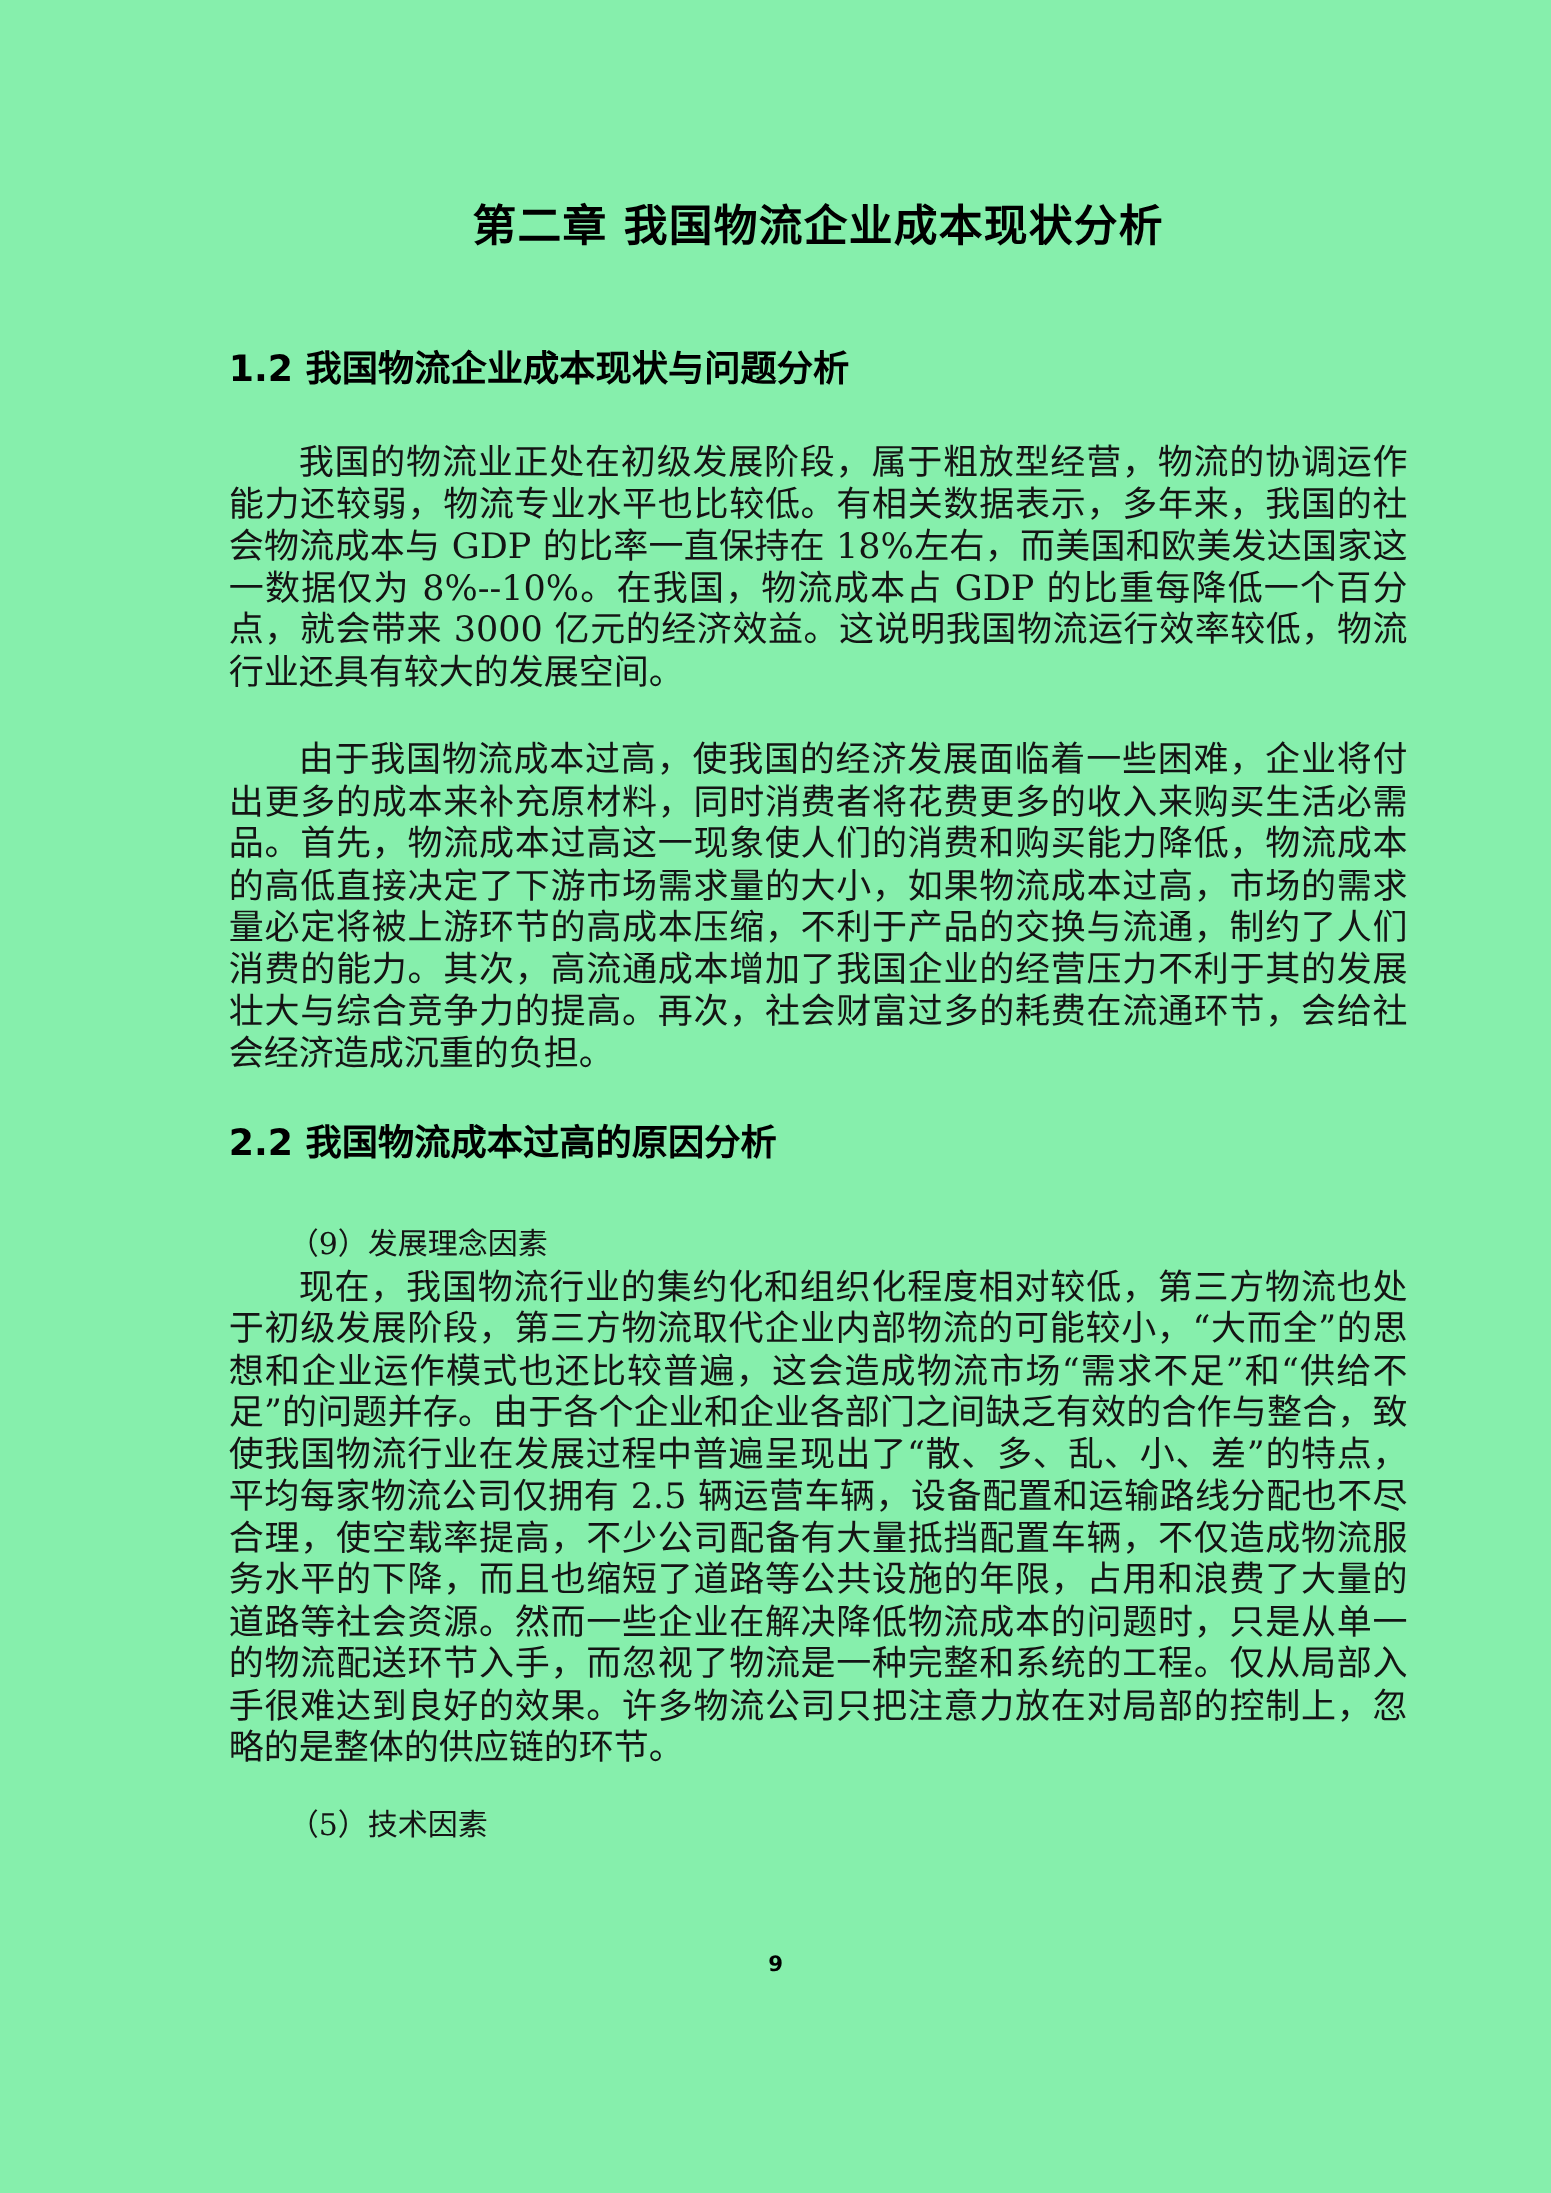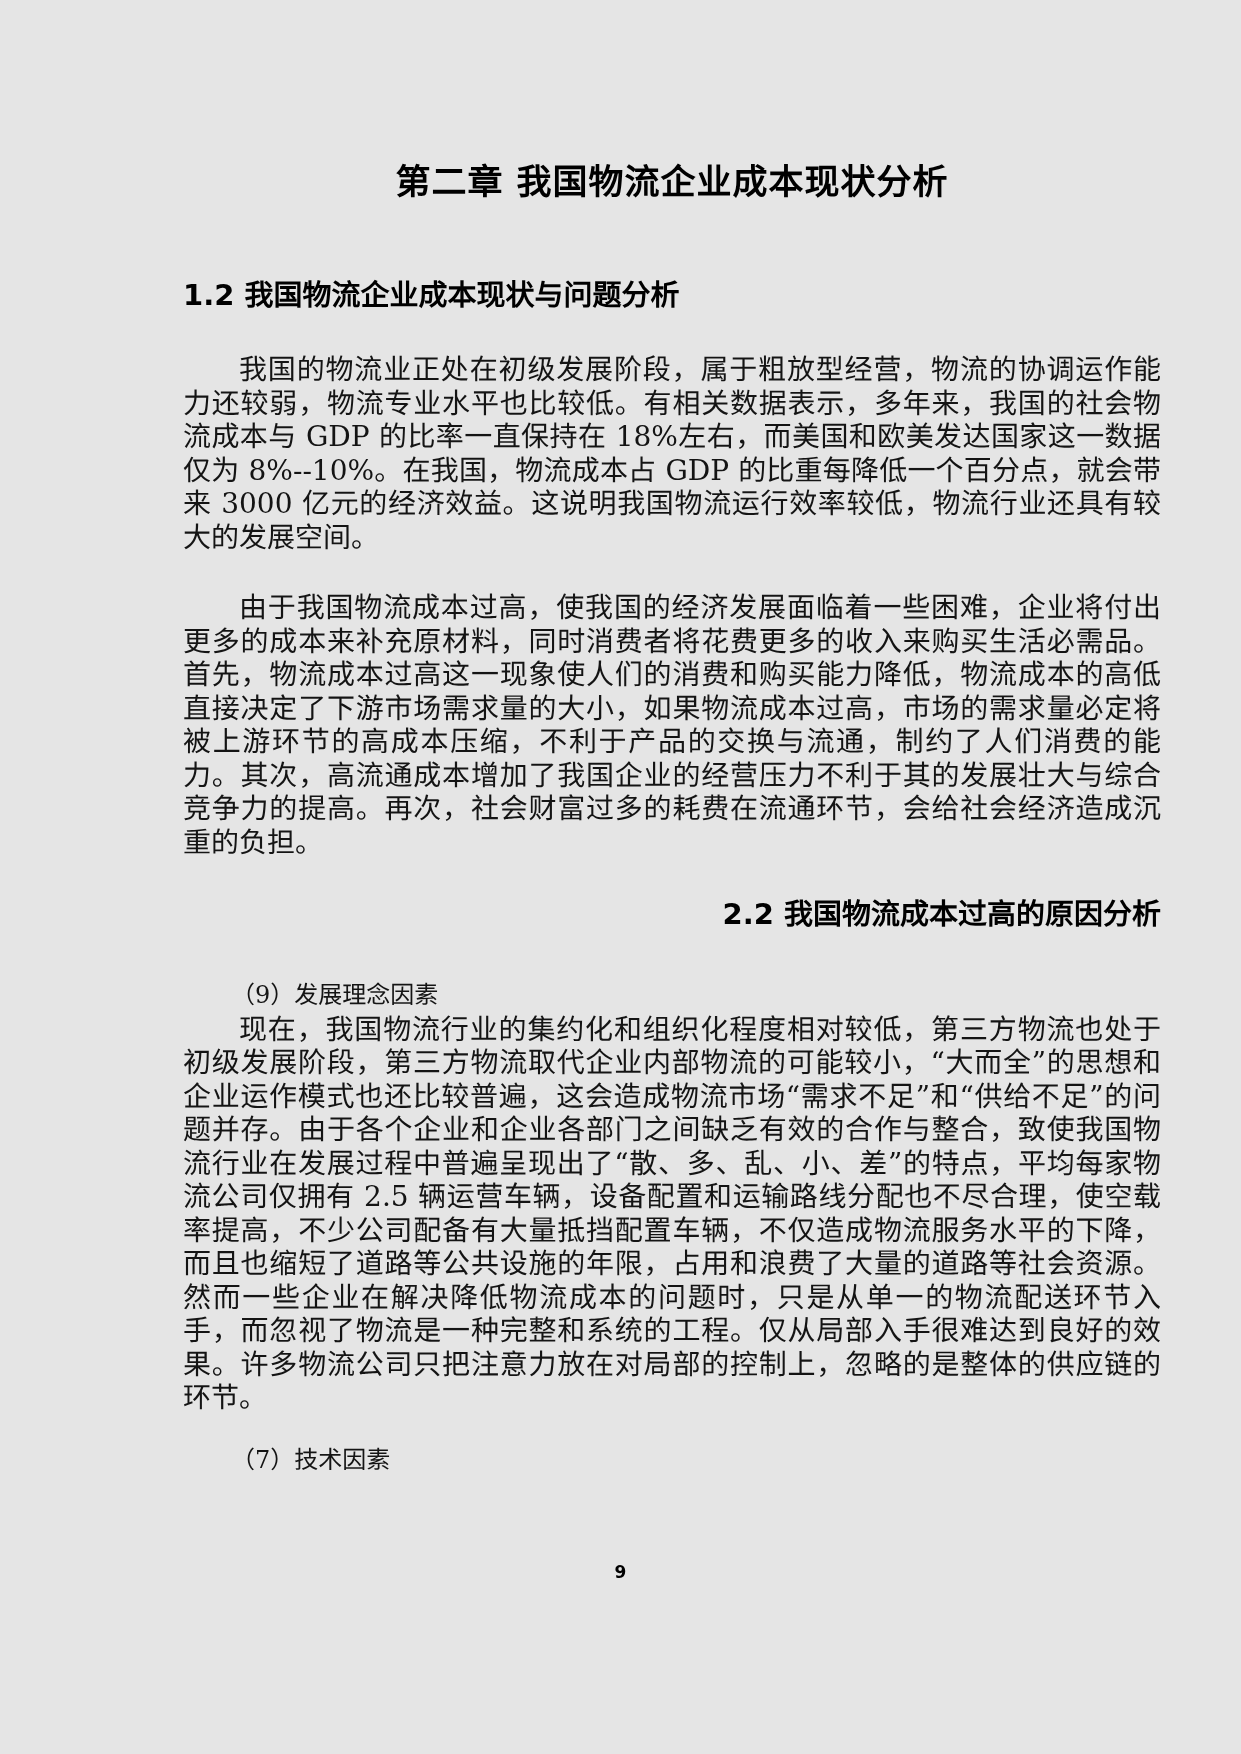--- a/index.html
+++ b/index.html
@@ -4,46 +4,46 @@
   <style>
     * { margin: 0; padding: 0; box-sizing: border-box; }
     html, body {
       background: #ffffff;
       font-family: "DejaVu Serif", "Liberation Serif", serif;
     }
     .page {
       position: relative;
       width: 1241px;
       height: 1754px;
-      background: #e5e5e5;
+      background: #86efac;
       color: #111111;
       overflow: hidden;
       padding-left: 183px;
-      padding-right: 80px;
+      padding-right: 115px;
     }
     .chapter-title {
       margin-top: 160px;
       font-family: "DejaVu Sans", "Liberation Sans", sans-serif;
       font-weight: bold;
       font-size: 35px;
       line-height: 44px;
       text-align: center;
       letter-spacing: 1px;
       color: #000000;
     }
     .section-heading {
       font-family: "DejaVu Sans", "Liberation Sans", sans-serif;
       font-weight: bold;
       font-size: 29px;
       line-height: 38px;
       text-align: left;
       color: #000000;
     }
     .heading-21 { margin-top: 72px; }
-    .heading-22 { margin-top: 36px; text-align: right; }
+    .heading-22 { margin-top: 36px; }
     .body-par {
       font-size: 28px;
       line-height: 33.5px;
       text-align: justify;
       text-justify: inter-ideograph;
       text-indent: 2em;
       color: #141414;
       word-break: break-all;
     }
     .par-1 { margin-top: 39px; }
@@ -83,18 +83,18 @@
   <p class="body-par par-1">我国的物流业正处在初级发展阶段，属于粗放型经营，物流的协调运作能力还较弱，物流专业水平也比较低。有相关数据表示，多年来，我国的社会物流成本与 GDP 的比率一直保持在 18%左右，而美国和欧美发达国家这一数据仅为 8%--10%。在我国，物流成本占 GDP 的比重每降低一个百分点，就会带来 3000 亿元的经济效益。这说明我国物流运行效率较低，物流行业还具有较大的发展空间。</p>
 
   <p class="body-par par-2">由于我国物流成本过高，使我国的经济发展面临着一些困难，企业将付出更多的成本来补充原材料，同时消费者将花费更多的收入来购买生活必需品。首先，物流成本过高这一现象使人们的消费和购买能力降低，物流成本的高低直接决定了下游市场需求量的大小，如果物流成本过高，市场的需求量必定将被上游环节的高成本压缩，不利于产品的交换与流通，制约了人们消费的能力。其次，高流通成本增加了我国企业的经营压力不利于其的发展壮大与综合竞争力的提高。再次，社会财富过多的耗费在流通环节，会给社会经济造成沉重的负担。</p>
 
   <h2 class="section-heading heading-22">2.2 我国物流成本过高的原因分析</h2>
 
   <p class="sub-label sub-1">（9）发展理念因素</p>
 
   <p class="body-par par-3">现在，我国物流行业的集约化和组织化程度相对较低，第三方物流也处于初级发展阶段，第三方物流取代企业内部物流的可能较小，“大而全”的思想和企业运作模式也还比较普遍，这会造成物流市场“需求不足”和“供给不足”的问题并存。由于各个企业和企业各部门之间缺乏有效的合作与整合，致使我国物流行业在发展过程中普遍呈现出了“散、多、乱、小、差”的特点，平均每家物流公司仅拥有 2.5 辆运营车辆，设备配置和运输路线分配也不尽合理，使空载率提高，不少公司配备有大量抵挡配置车辆，不仅造成物流服务水平的下降，而且也缩短了道路等公共设施的年限，占用和浪费了大量的道路等社会资源。然而一些企业在解决降低物流成本的问题时，只是从单一的物流配送环节入手，而忽视了物流是一种完整和系统的工程。仅从局部入手很难达到良好的效果。许多物流公司只把注意力放在对局部的控制上，忽略的是整体的供应链的环节。</p>
 
-  <p class="sub-label sub-2">（7）技术因素</p>
+  <p class="sub-label sub-2">（5）技术因素</p>
 
 
   <div class="page-footer">9</div>
 
 </div>
 
 </body></html>

